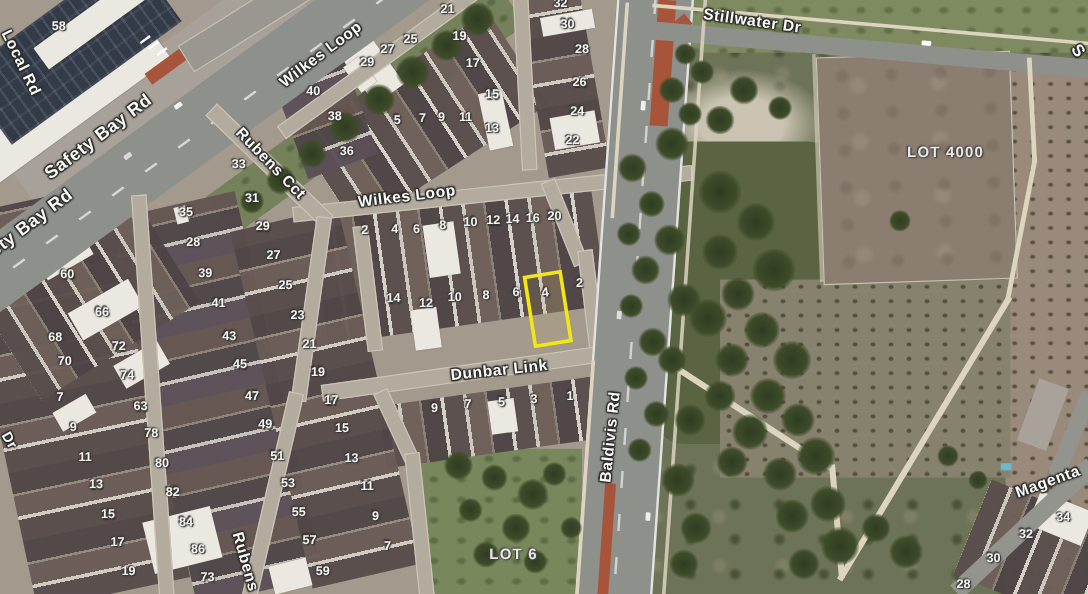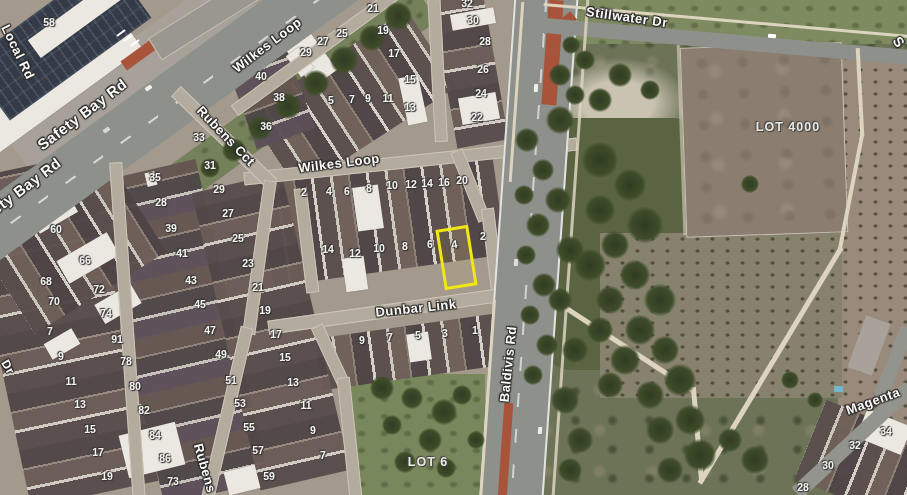--- a/index.html
+++ b/index.html
@@ -256,21 +256,21 @@
       <span class="hnum" style="left: 323px; top: 41px;">27</span>
       <span class="hnum" style="left: 306px; top: 52px;">29</span>
       <span class="hnum" style="left: 467px; top: 3px;">32</span>
       <span class="hnum" style="left: 473px; top: 20px;">30</span>
       <span class="hnum" style="left: 485px; top: 41px;">28</span>
       <span class="hnum" style="left: 483px; top: 69px;">26</span>
       <span class="hnum" style="left: 481px; top: 93px;">24</span>
       <span class="hnum" style="left: 477px; top: 117px;">22</span>
       <span class="hnum" style="left: 261px; top: 76px;">40</span>
       <span class="hnum" style="left: 279px; top: 97px;">38</span>
-      <span class="hnum" style="left: 266px; top: 126px;">36</span>
+      <span class="hnum" style="left: 289px; top: 126px;">36</span>
       <span class="hnum" style="left: 199px; top: 137px;">33</span>
       <span class="hnum" style="left: 210px; top: 165px;">31</span>
       <span class="hnum" style="left: 155px; top: 177px;">35</span>
       <span class="hnum" style="left: 219px; top: 189px;">29</span>
       <span class="hnum" style="left: 161px; top: 202px;">28</span>
       <span class="hnum" style="left: 228px; top: 213px;">27</span>
       <span class="hnum" style="left: 171px; top: 228px;">39</span>
       <span class="hnum" style="left: 238px; top: 238px;">25</span>
       <span class="hnum" style="left: 182px; top: 253px;">41</span>
       <span class="hnum" style="left: 248px; top: 263px;">23</span>
@@ -290,21 +290,21 @@
       <span class="hnum" style="left: 313px; top: 430px;">9</span>
       <span class="hnum" style="left: 258px; top: 450px;">57</span>
       <span class="hnum" style="left: 323px; top: 455px;">7</span>
       <span class="hnum" style="left: 269px; top: 476px;">59</span>
       <span class="hnum" style="left: 56px; top: 229px;">60</span>
       <span class="hnum" style="left: 85px; top: 260px;">66</span>
       <span class="hnum" style="left: 46px; top: 281px;">68</span>
       <span class="hnum" style="left: 99px; top: 289px;">72</span>
       <span class="hnum" style="left: 54px; top: 301px;">70</span>
       <span class="hnum" style="left: 106px; top: 313px;">74</span>
-      <span class="hnum" style="left: 117px; top: 339px;">91</span>
+      <span class="hnum" style="left: 117px; top: 339px;">63</span>
       <span class="hnum" style="left: 50px; top: 331px;">7</span>
       <span class="hnum" style="left: 126px; top: 361px;">78</span>
       <span class="hnum" style="left: 61px; top: 356px;">9</span>
       <span class="hnum" style="left: 135px; top: 386px;">80</span>
       <span class="hnum" style="left: 71px; top: 381px;">11</span>
       <span class="hnum" style="left: 144px; top: 410px;">82</span>
       <span class="hnum" style="left: 80px; top: 404px;">13</span>
       <span class="hnum" style="left: 155px; top: 435px;">84</span>
       <span class="hnum" style="left: 90px; top: 429px;">15</span>
       <span class="hnum" style="left: 165px; top: 458px;">86</span>

